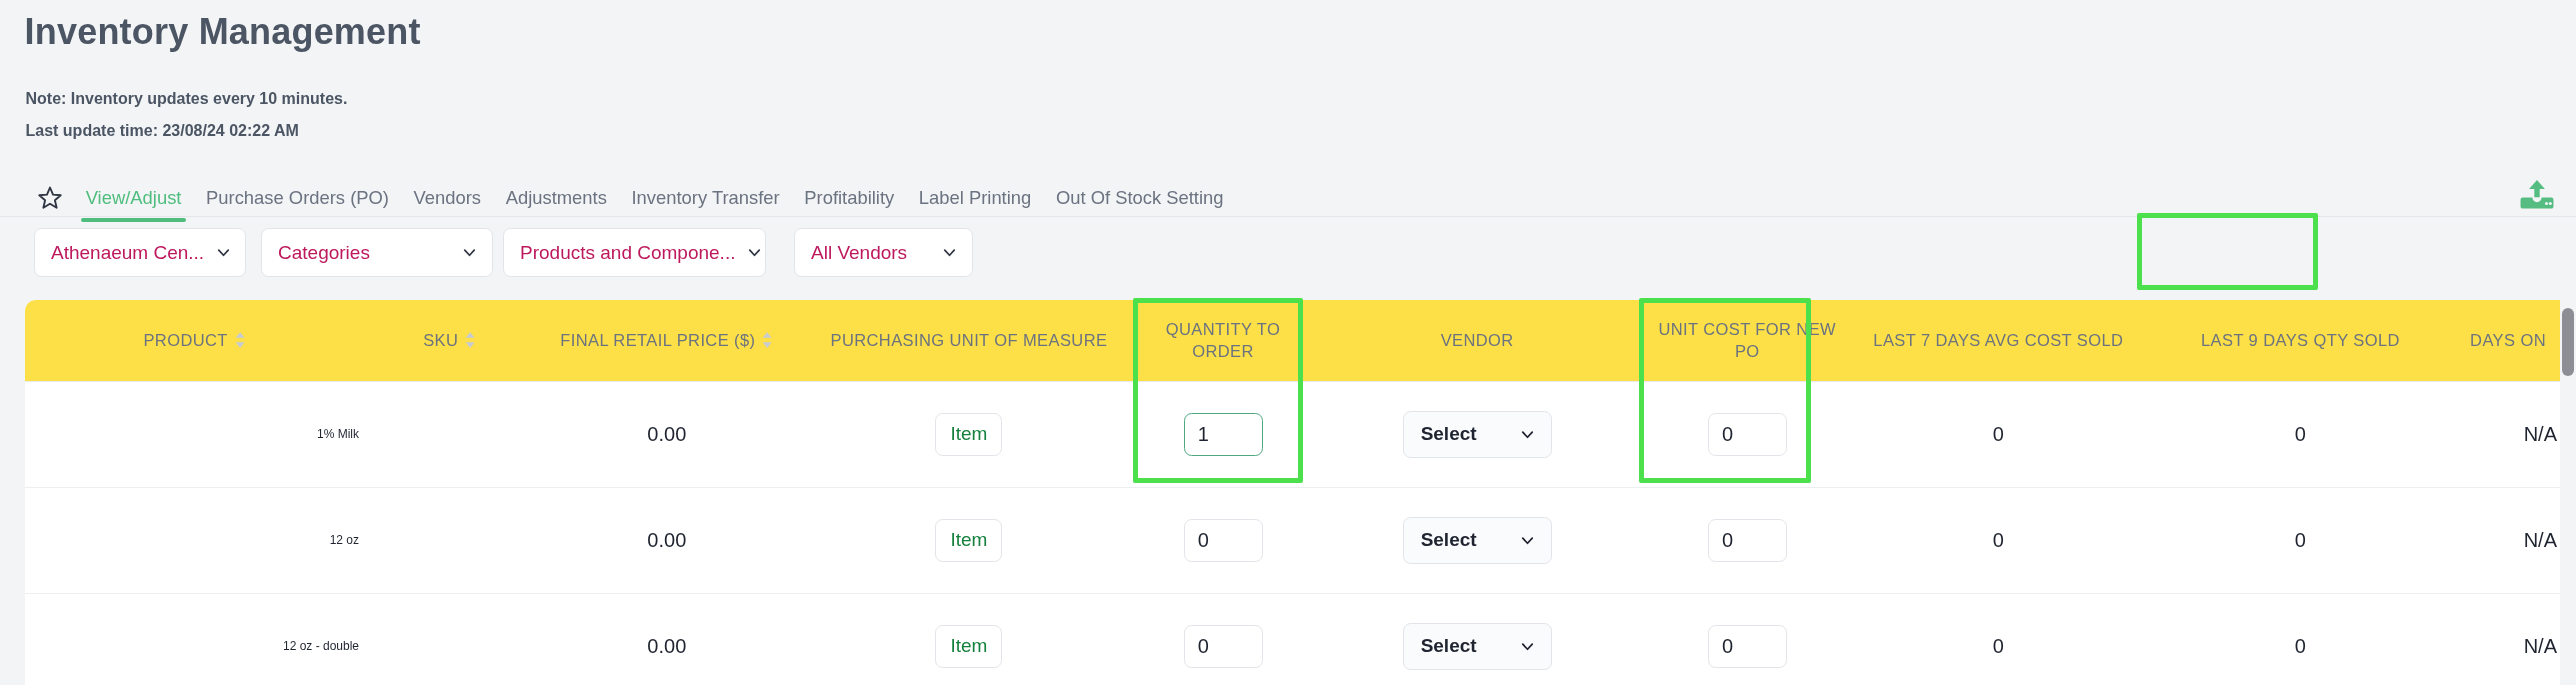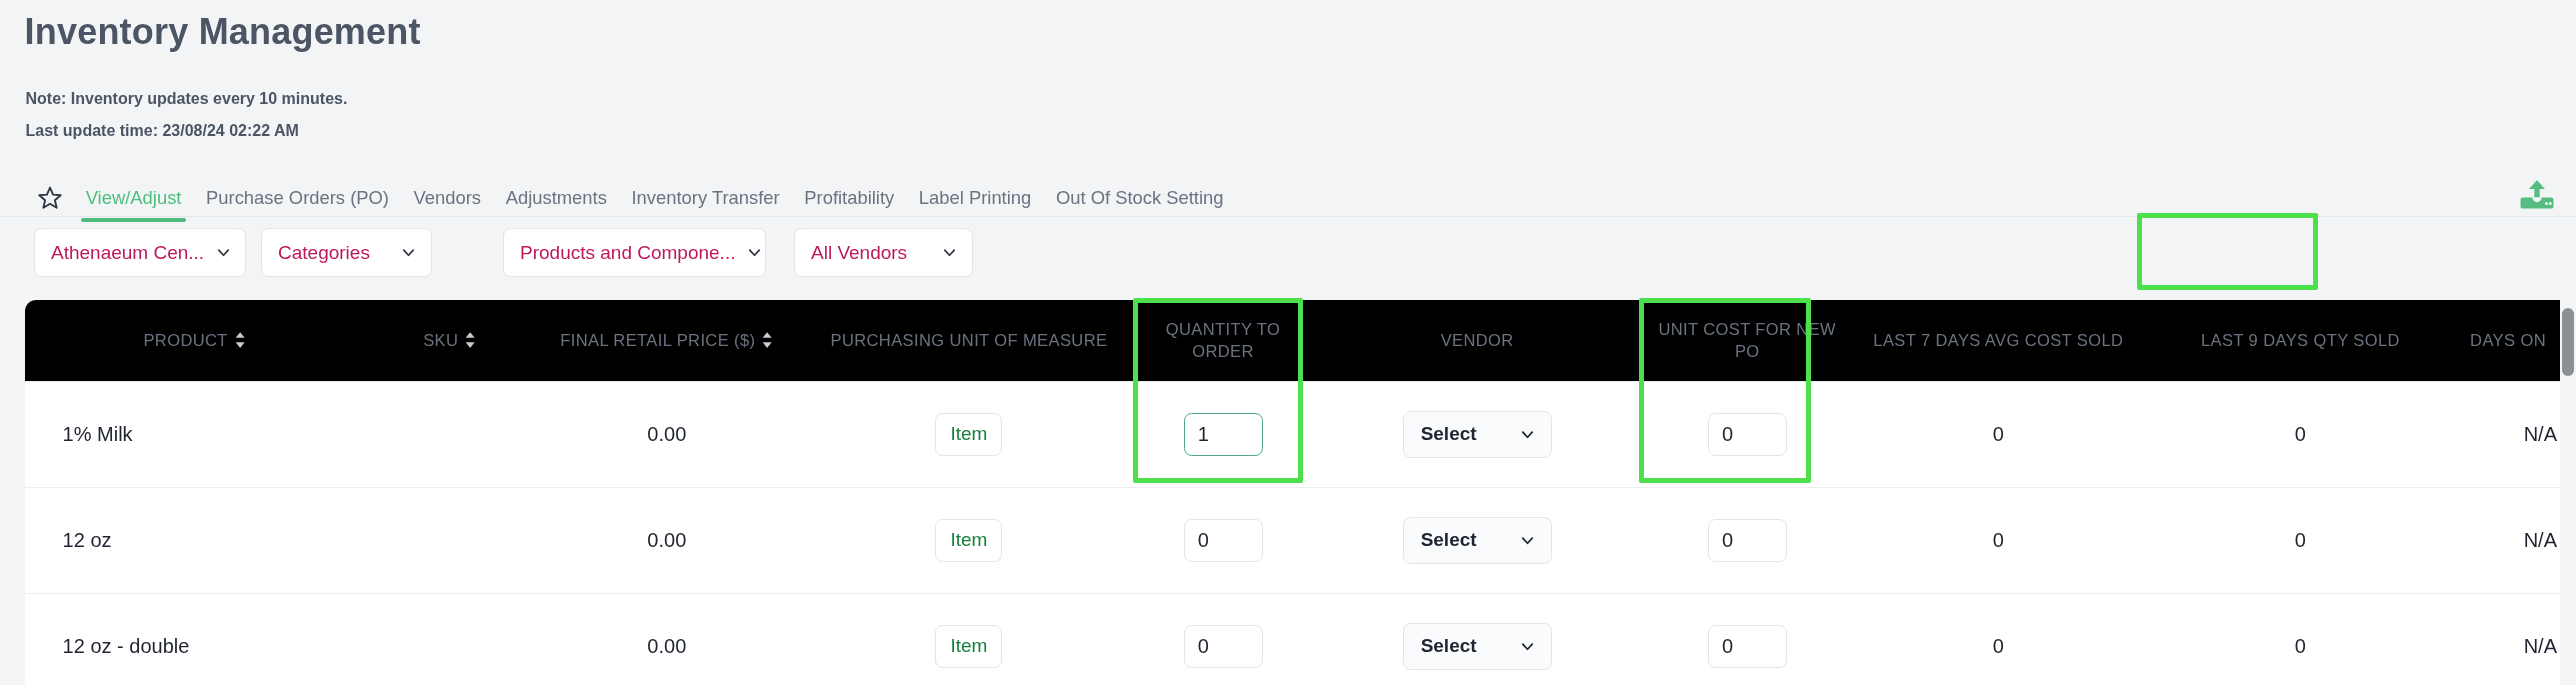--- a/index.html
+++ b/index.html
@@ -48,21 +48,21 @@
   .toolbar { position: absolute; left: 0; top: 219px; width: 2576px; height: 68px; }
   .sel {
     position: absolute; top: 9.4px; height: 49px; background: #fff;
     border: 0.9px solid #e1e4e8; border-radius: 7.6px;
     display: flex; align-items: center; justify-content: space-between;
     padding: 0 13.2px 0 16px; cursor: pointer;
   }
   .sel span.lbl { font-size: 19px; color: #be185d; font-weight: 400; white-space: nowrap; }
   .chev { width: 19px; height: 19px; flex: none; margin-left: 9.4px; }
   #sel0 { left: 34px; width: 212px; }
-  #sel1 { left: 261px; width: 171px; }
+  #sel1 { left: 261px; width: 232px; }
   #sel2 { left: 503px; width: 263px; }
   #sel3 { left: 794px; width: 179px; }
 
   .searchbox {
     position: absolute; left: 1736px; top: 230px; width: 266px; height: 43px;
     background: #fff; border: 0.9px solid #e1e4e8; border-radius: 7.6px;
     display: flex; align-items: center; padding: 0 11.3px 0 15px;
   }
   .searchbox input {
     flex: 1; border: 0; outline: 0; font-size: 18px; color: #2f3542;
@@ -85,31 +85,31 @@
     left: 2504px; width: 49px; background: #fff;
     border: 1.9px solid #56bd82; color: #56bd82;
   }
 
   
   .table-wrap {
     position: absolute; left: 24.6px; top: 300px; width: 2551px; height: 385px;
     background: #fff; border-radius: 11.3px 11.3px 0 0; overflow: hidden;
   }
   table { width: 2540px; border-collapse: collapse; table-layout: fixed; }
-  thead tr { background: #000000; height: 81px; }
+  thead tr { background: #fde047; height: 81px; }
   th {
     font-size: 16.5px; font-weight: 400; color: #6b7280; letter-spacing: 0.4px;
     text-align: center; vertical-align: middle; padding: 0 5.7px; line-height: 1.35;
     border-bottom: 1.9px solid #e8eaed;
   }
   th .hd { display: inline-flex; align-items: center; justify-content: center; gap: 5.7px; }
   .sort-icon { width: 12.3px; height: 18px; flex: none; }
   tbody tr { height: 106px; border-bottom: 0.9px solid #eceef0; }
   td { text-align: center; vertical-align: middle; font-size: 20px; color: #1f2430; padding: 0 5.7px; }
-  td.prod { text-align: left; padding-left: 38px; font-size: 20px; }
+  td.prod { text-align: right; padding-left: 38px; font-size: 12px; }
 
   .c-prod { width: 340px; }
   .c-sku { width: 170px; }
   .c-price { width: 264px; }
   .c-uom { width: 340px; }
   .c-qty { width: 168px; }
   .c-vendor { width: 340px; }
   .c-cost { width: 200px; }
   .c-avg { width: 302px; }
   .c-qtysold { width: 302px; }

